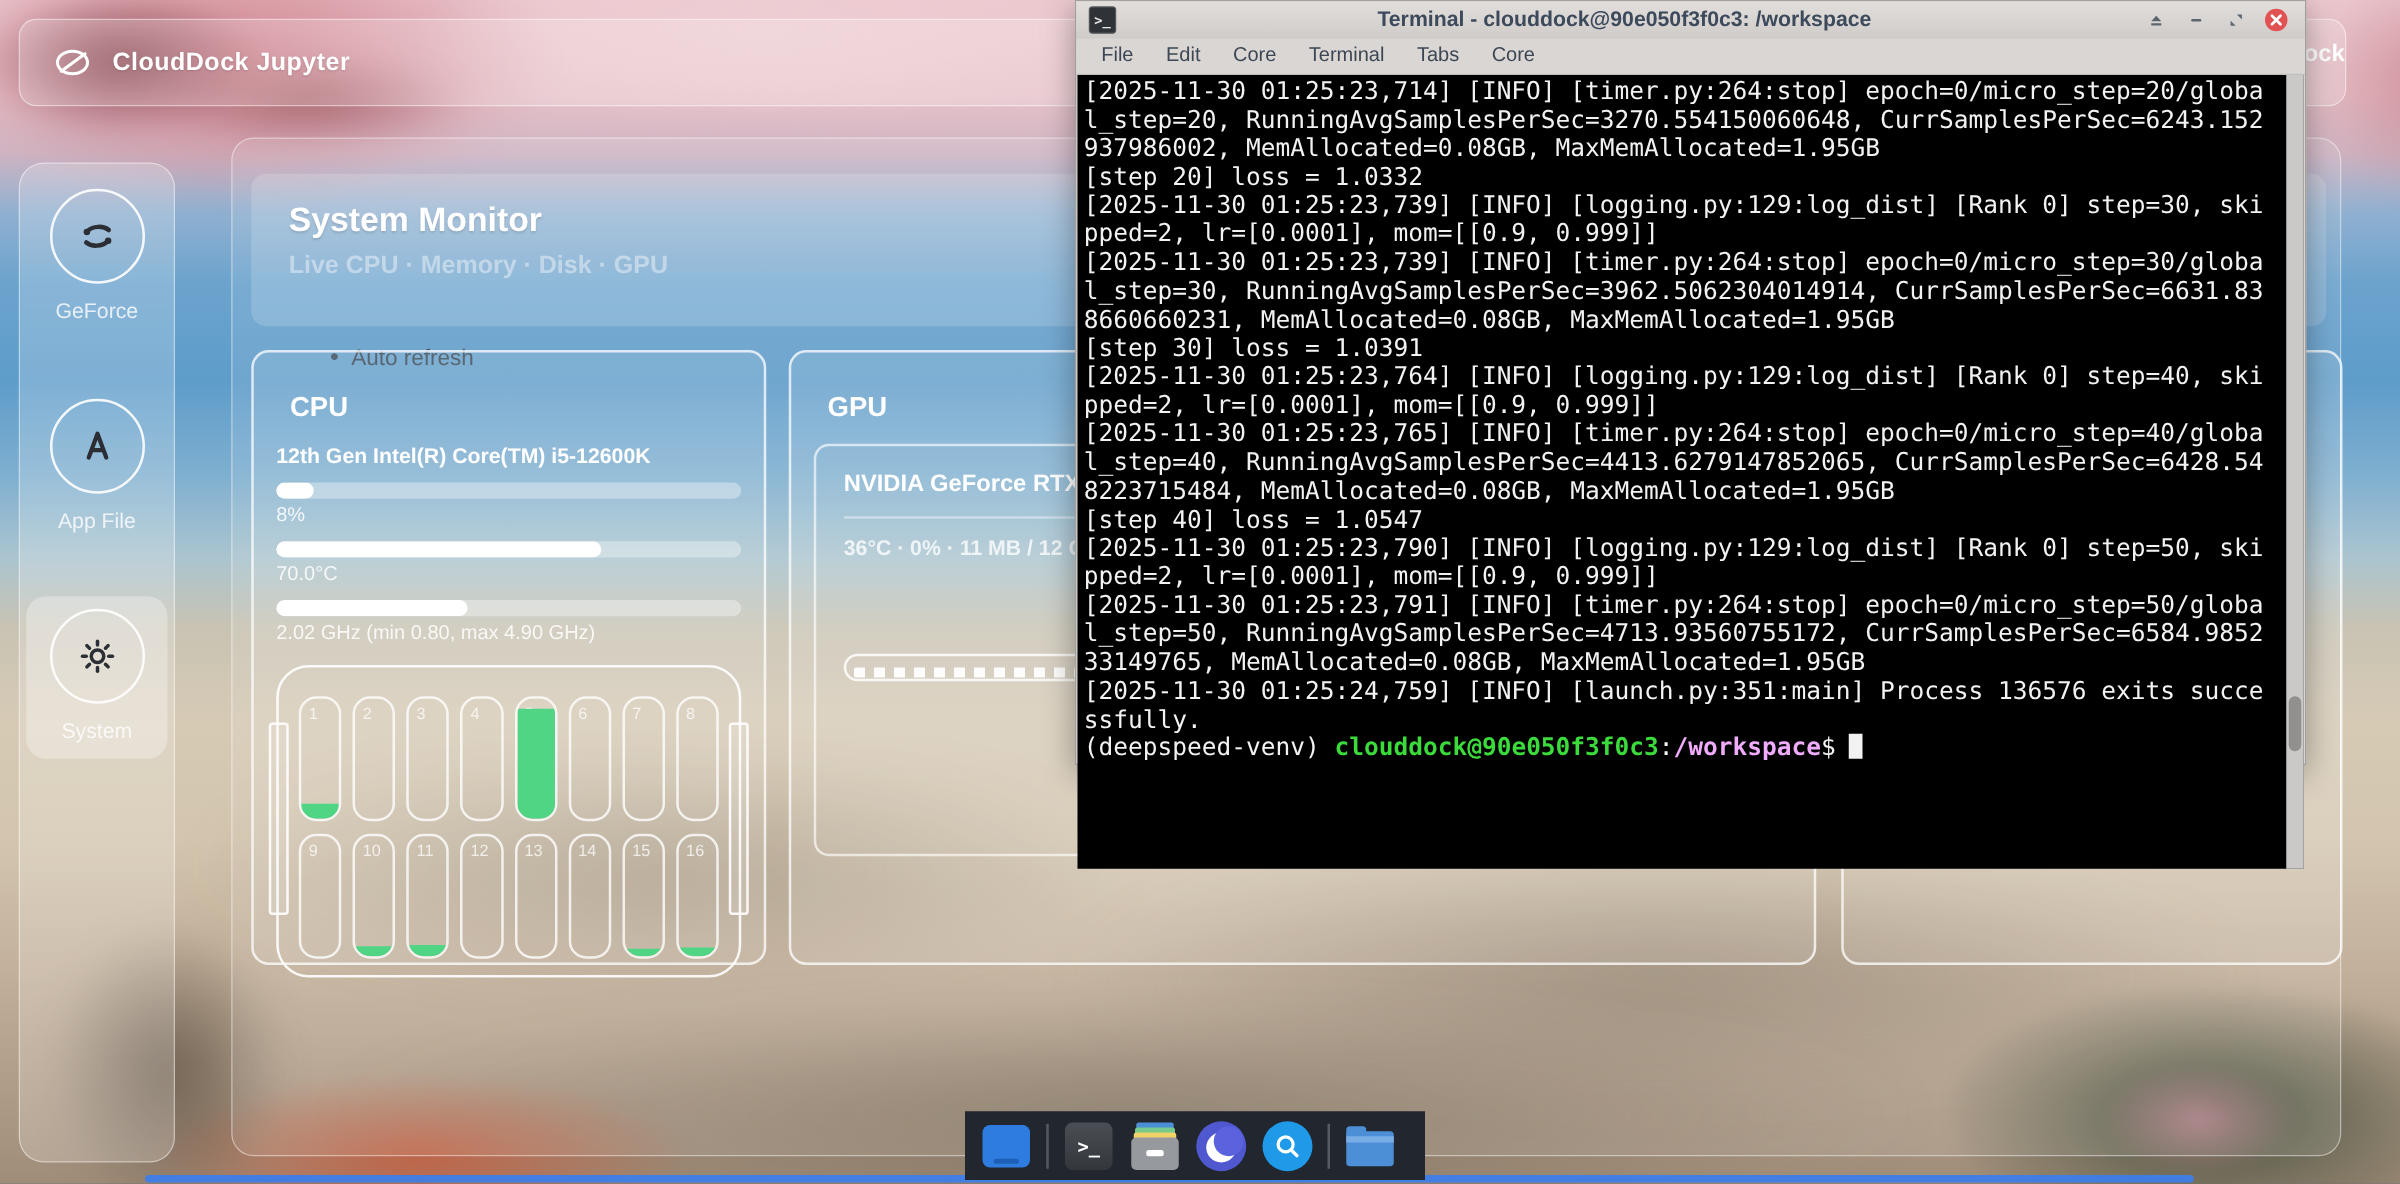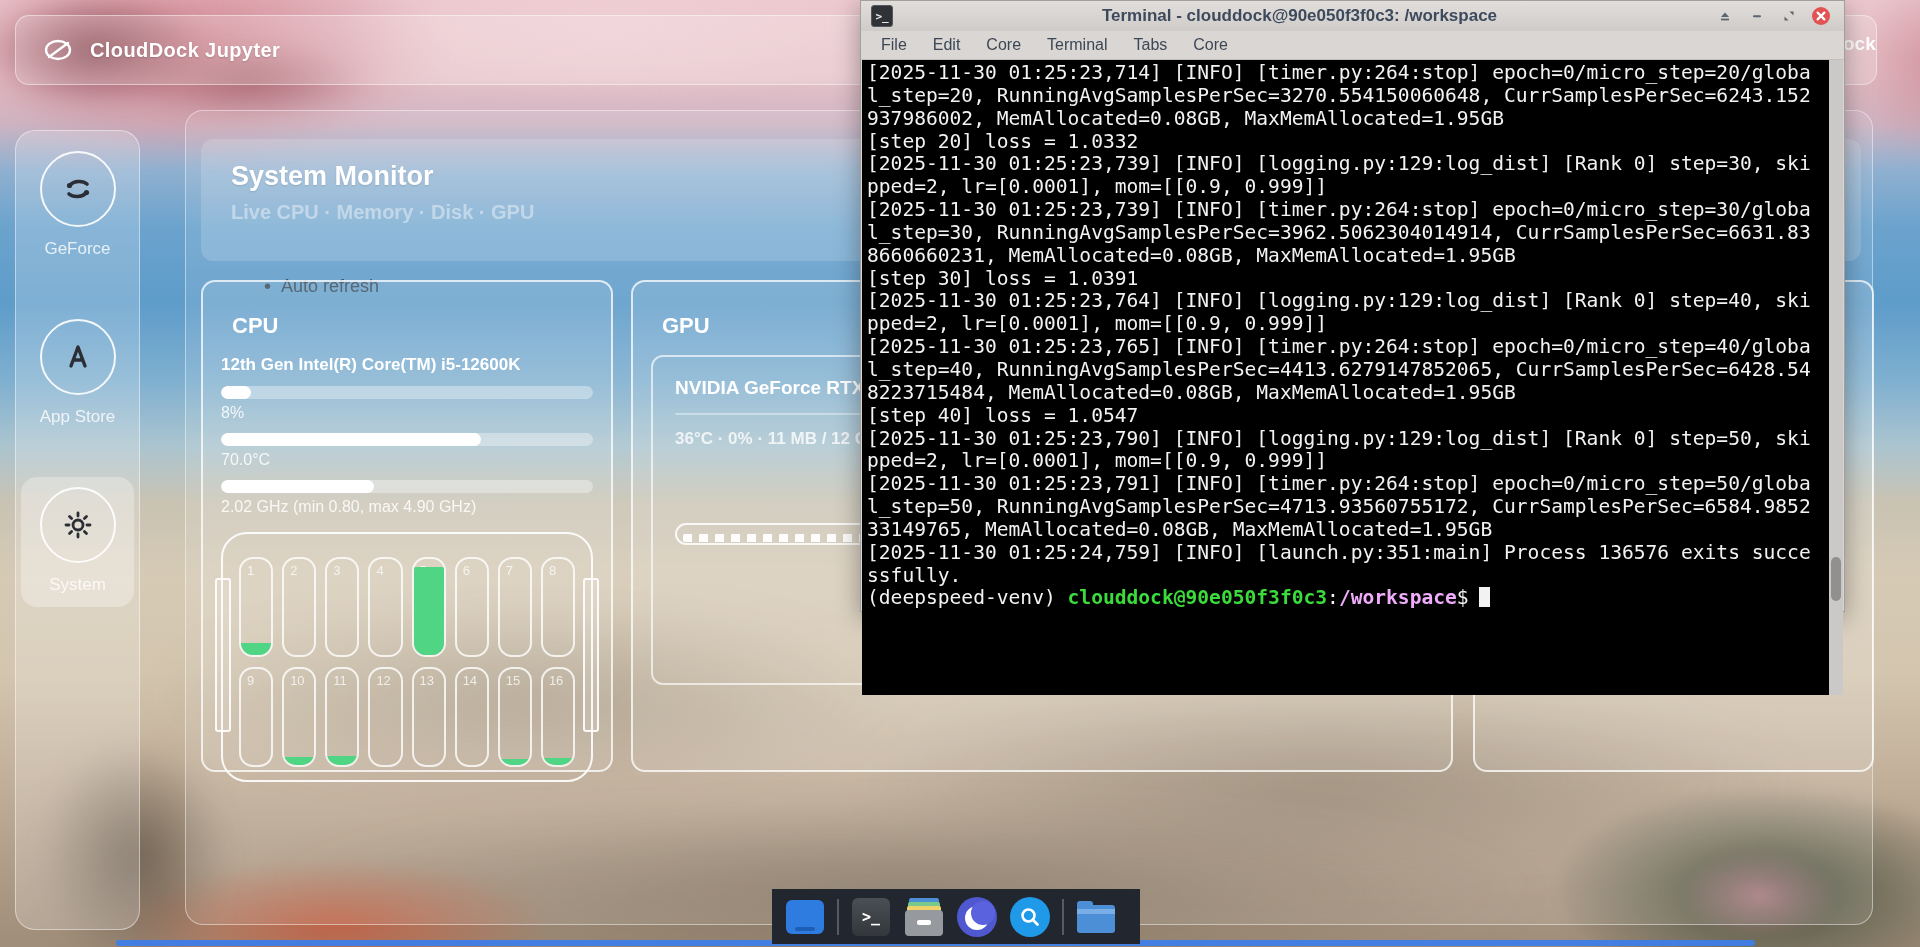--- a/index.html
+++ b/index.html
@@ -189,21 +189,21 @@
       </div>
       <div class="side-label">GeForce</div>
     </div>
     <div class="side-gap"></div>
     <div class="side-item">
       <div class="side-circle">
         <svg width="36" height="36" viewBox="0 0 36 36">
           <path d="M11 27 L18 8 L25 27 M13.5 21 L22.5 21" fill="none" stroke="#2b2f35" stroke-width="3.4" stroke-linecap="round" stroke-linejoin="round"></path>
         </svg>
       </div>
-      <div class="side-label">App Store</div>
+      <div class="side-label">App File</div>
     </div>
     <div class="side-gap"></div>
     <div class="side-item active">
       <div class="side-circle">
         <svg width="36" height="36" viewBox="0 0 36 36">
           <circle cx="18" cy="18" r="5" fill="none" stroke="#2b2f35" stroke-width="2.8"></circle>
           <g stroke="#2b2f35" stroke-width="2.8" stroke-linecap="round">
             <line x1="18" y1="6" x2="18" y2="9"></line>
               <line x1="18" y1="27" x2="18" y2="30"></line>
             <line x1="6" y1="18" x2="9" y2="18"></line>

